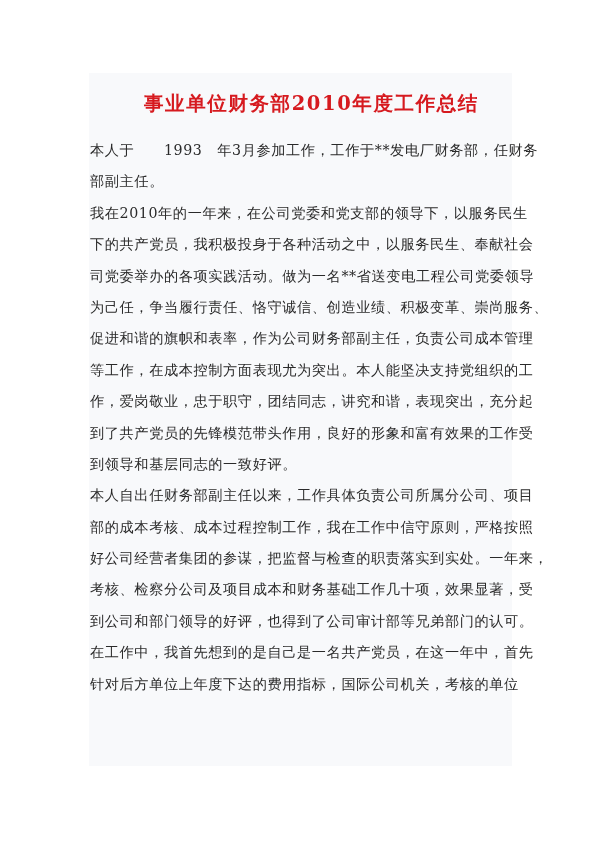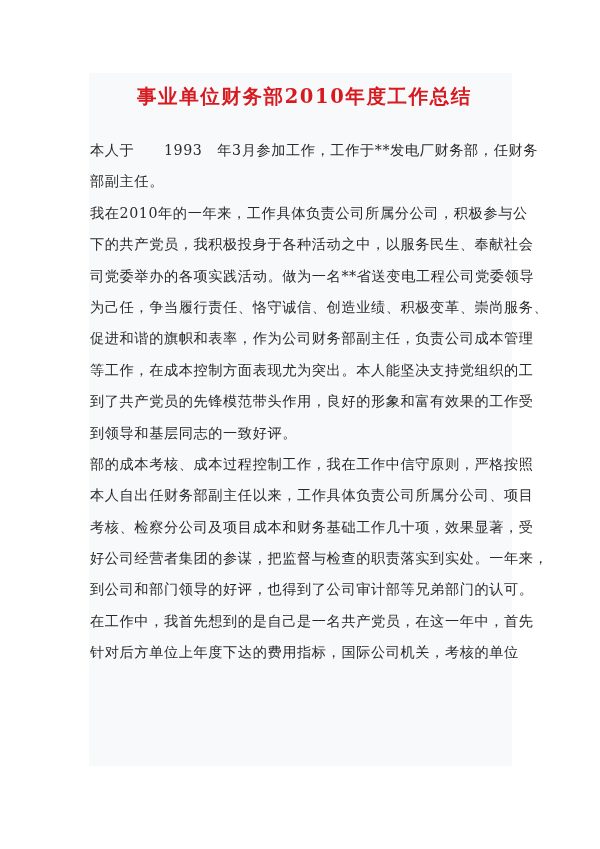--- a/index.html
+++ b/index.html
@@ -28,21 +28,21 @@
       top: 73px;
       width: 423px;
       height: 40px;
       line-height: 40px;
       text-align: center;
       color: #d61a1f;
       font-size: 19.5px;
       font-weight: bold;
       letter-spacing: 1.6px;
       white-space: nowrap;
-      margin: 4px;
+      margin: 11px;
     }
     .doc-body {
       position: absolute;
       left: 90px;
       top: 135px;
       width: 422px;
     }
     .line {
       height: 31.4px;
       line-height: 31.4px;
@@ -64,33 +64,34 @@
 <div class="page-panel"></div>
 
 <h1 class="doc-title">事业单位财务部2010年度工作总结</h1>
 
 <div class="doc-body">
   <div class="paragraph">
     <div class="line">本人于　　1993　年3月参加工作，工作于**发电厂财务部，任财务</div>
     <div class="line last">部副主任。</div>
   </div>
   <div class="paragraph">
-    <div class="line">我在2010年的一年来，工作具体负责公司所属分公司，积极参与公</div>
+    <div class="line">我在2010年的一年来，在公司党委和党支部的领导下，以服务民生</div>
     <div class="line">下的共产党员，我积极投身于各种活动之中，以服务民生、奉献社会</div>
     <div class="line">司党委举办的各项实践活动。做为一名**省送变电工程公司党委领导</div>
     <div class="line">为己任，争当履行责任、恪守诚信、创造业绩、积极变革、崇尚服务、</div>
     <div class="line">促进和谐的旗帜和表率，作为公司财务部副主任，负责公司成本管理</div>
     <div class="line">等工作，在成本控制方面表现尤为突出。本人能坚决支持党组织的工</div>
+    <div class="line">作，爱岗敬业，忠于职守，团结同志，讲究和谐，表现突出，充分起</div>
     <div class="line">到了共产党员的先锋模范带头作用，良好的形象和富有效果的工作受</div>
     <div class="line last">到领导和基层同志的一致好评。</div>
   </div>
   <div class="paragraph">
+    <div class="line">本人自出任财务部副主任以来，工作具体负责公司所属分公司、项目</div>
     <div class="line">部的成本考核、成本过程控制工作，我在工作中信守原则，严格按照</div>
-    <div class="line">本人自出任财务部副主任以来，工作具体负责公司所属分公司、项目</div>
+    <div class="line">好公司经营者集团的参谋，把监督与检查的职责落实到实处。一年来，</div>
     <div class="line">考核、检察分公司及项目成本和财务基础工作几十项，效果显著，受</div>
-    <div class="line">好公司经营者集团的参谋，把监督与检查的职责落实到实处。一年来，</div>
     <div class="line">到公司和部门领导的好评，也得到了公司审计部等兄弟部门的认可。</div>
   </div>
   <div class="paragraph">
     <div class="line">在工作中，我首先想到的是自己是一名共产党员，在这一年中，首先</div>
     <div class="line">针对后方单位上年度下达的费用指标，国际公司机关，考核的单位</div>
   </div>
 </div>
 
 </body></html>

